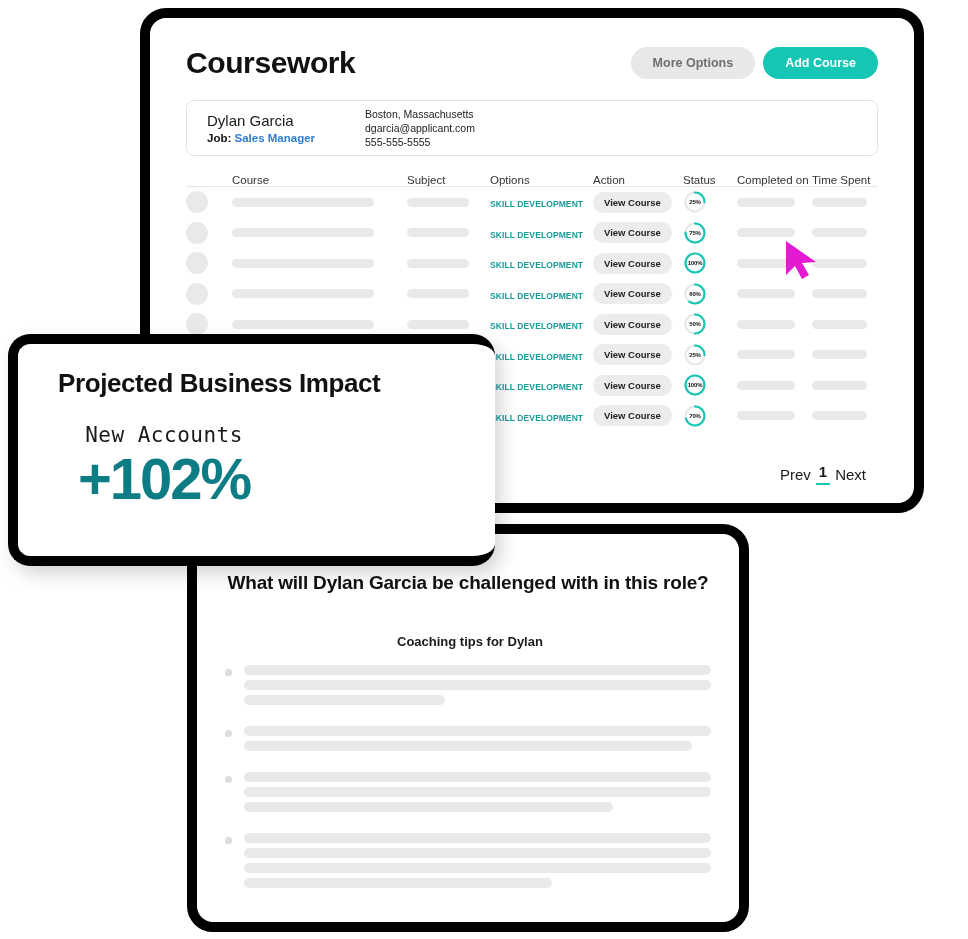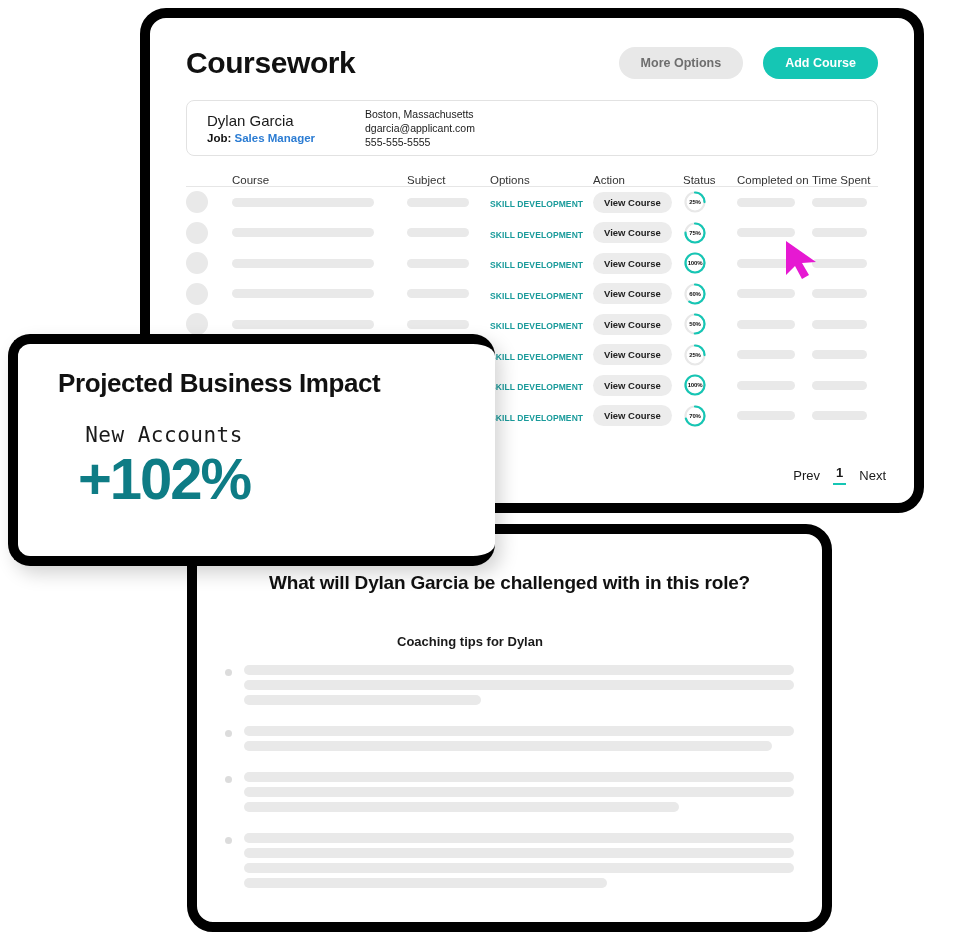--- a/index.html
+++ b/index.html
@@ -21,21 +21,21 @@
     overflow: hidden;
     z-index: 2;
   }
   .cw-inner { position: relative; width: 100%; height: 100%; padding: 28px 36px 0 36px; }
 
   .cw-header { display: flex; align-items: center; justify-content: space-between; }
   .cw-title {
     font-size: 30px; font-weight: bold; color: #111111;
     letter-spacing: -0.4px;
   }
-  .cw-actions { display: flex; align-items: center; gap: 20px; }
+  .cw-actions { display: flex; align-items: center; gap: 8px; }
   .btn {
     border: none; border-radius: 20px; cursor: pointer;
     font-family: "Liberation Sans", sans-serif;
     font-size: 12.5px; font-weight: bold; padding: 9px 22px;
     white-space: nowrap;
   }
   .btn-secondary { background: #e8e8e8; color: #6e6e6e; }
   .btn-primary { background: #15c6b4; color: #ffffff; }
 
   
@@ -86,38 +86,38 @@
   }
   .status-ring { position: relative; width: 24px; height: 24px; }
   .status-ring svg { display: block; }
   .status-ring .pct {
     position: absolute; inset: 0;
     display: flex; align-items: center; justify-content: center;
     font-size: 6px; font-weight: bold; color: #111; letter-spacing: -0.2px;
   }
 
   .pagination {
-    position: absolute; right: 28px; bottom: 18px;
-    display: flex; align-items: center; gap: 16px;
-    font-size: 13px; color: #1a1a1a; font-weight: 500;
+    position: absolute; right: 48px; bottom: 18px;
+    display: flex; align-items: center; gap: 8px;
+    font-size: 15px; color: #1a1a1a; font-weight: 500;
   }
   .pagination .pg-num { position: relative; font-weight: bold; padding-bottom: 5px; }
   .pagination .pg-num::after {
     content: ''; position: absolute; left: -3px; right: -3px; bottom: 0;
     height: 2px; background: #15c6b4;
   }
   .pagination span { cursor: pointer; }
 
   
   .cursor-arrow { position: absolute; left: 633px; top: 221px; z-index: 6; pointer-events: none; }
 
   
   .challenge-window {
     position: absolute; left: 187px; top: 524px;
-    width: 645px; height: 408px;
+    width: 562px; height: 408px;
     background: #ffffff;
     border: 10px solid #000000;
     border-radius: 26px;
     z-index: 3; overflow: hidden;
   }
   .ch-inner { padding: 38px 28px 0 28px; position: relative; height: 100%; }
   .ch-title { font-size: 19px; font-weight: bold; color: #111; letter-spacing: -0.2px; text-align: center; }
   .ch-sub { margin-top: 40px; margin-left: 172px; font-size: 13px; font-weight: bold; color: #1a1a1a; }
 
   .ch-body { display: flex; margin-top: 16px; }

